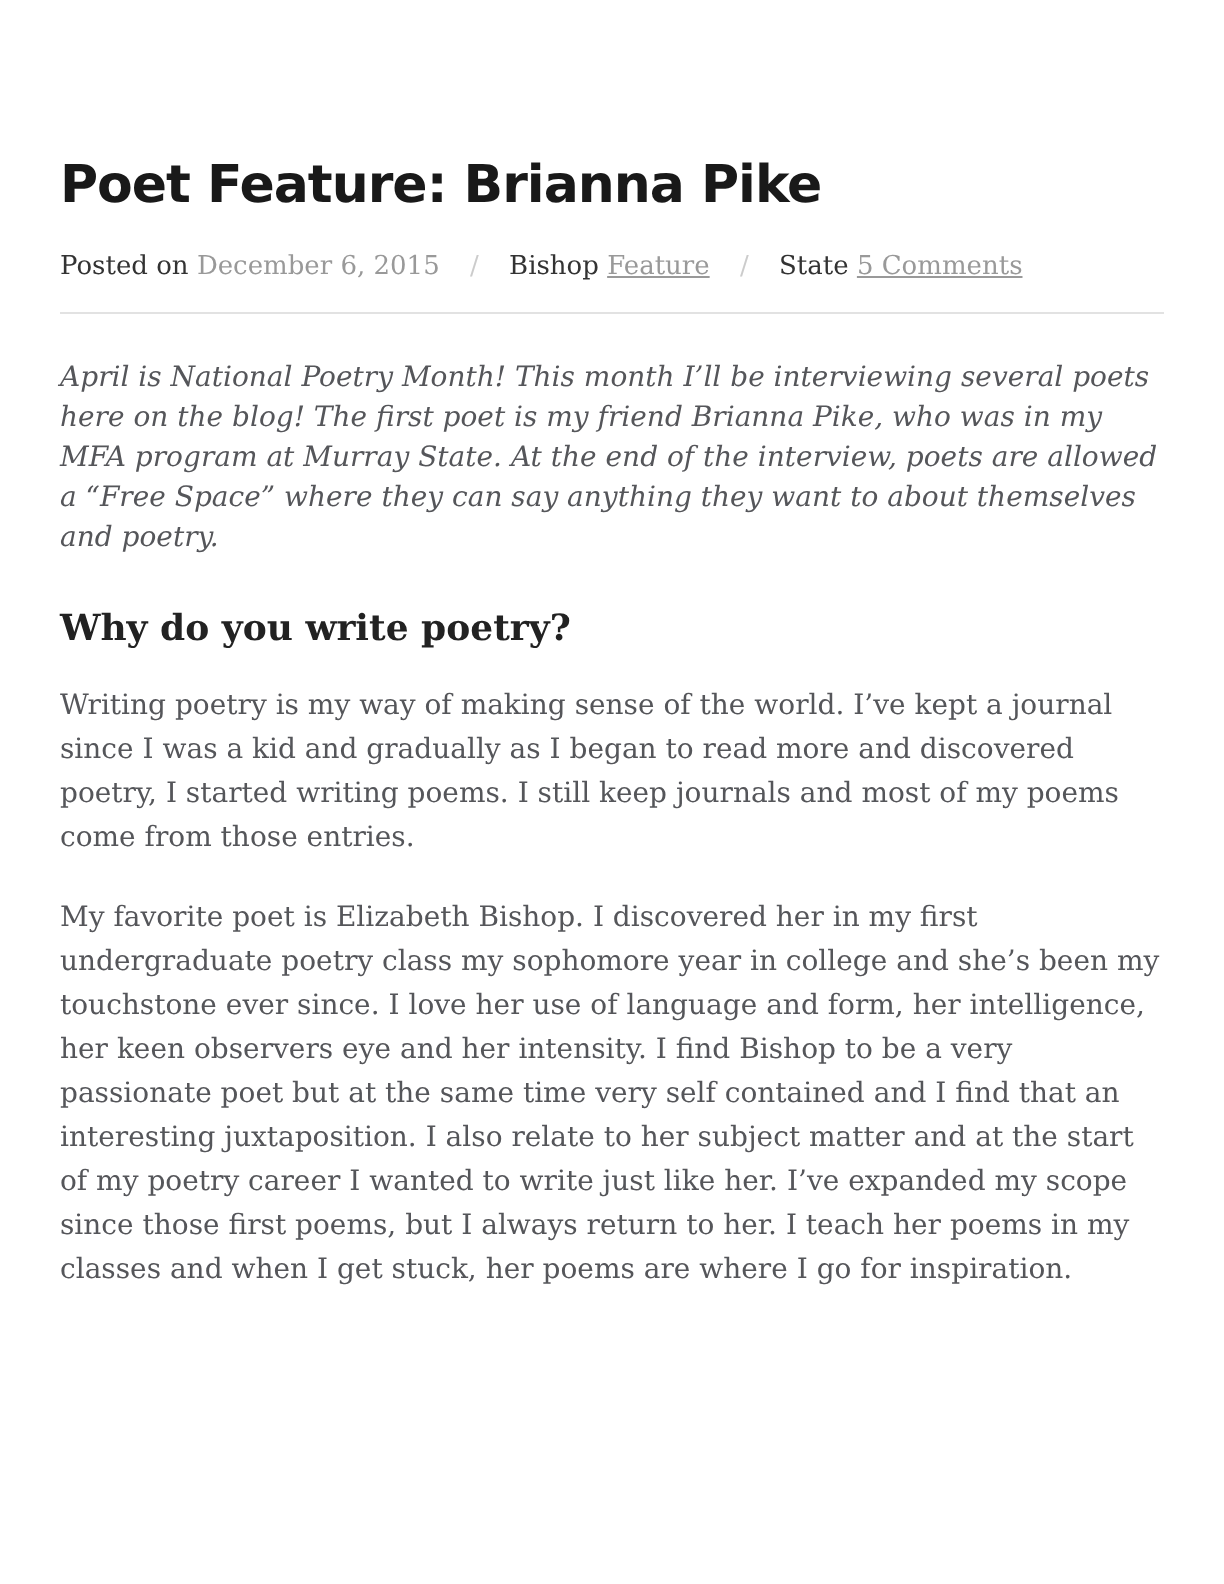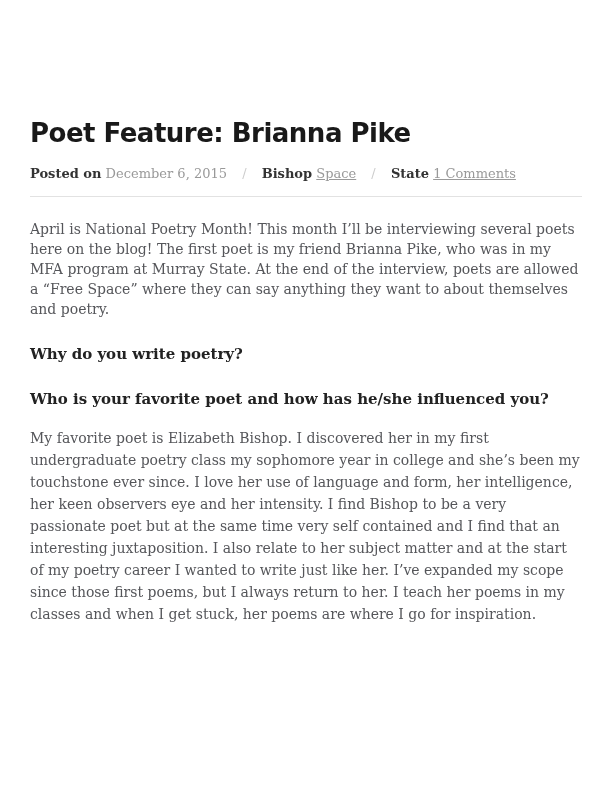--- a/index.html
+++ b/index.html
@@ -12,42 +12,42 @@
     height: 792px;
     overflow: hidden;
     font-family: "DejaVu Serif", serif;
     -webkit-font-smoothing: antialiased;
   }
   .page {
     width: 612px;
     height: 792px;
     background: #ffffff;
     box-sizing: border-box;
-    padding: 116px 30px 0 30px;
+    padding: 76px 30px 0 30px;
   }
   
   .post-title {
     margin: 0;
     font-family: "DejaVu Sans", "Liberation Sans", sans-serif;
     font-weight: bold;
     font-size: 26px;
     line-height: 34px;
     letter-spacing: -0.5px;
     color: #191919;
   }
   
   .meta {
     margin-top: 15px;
     font-size: 13px;
     line-height: 17px;
     color: #333333;
     white-space: nowrap;
   }
   .meta .label {
-    font-weight: bold;
+    font-weight: normal;
     color: #333333;
   }
   .meta .value {
     color: #999999;
     text-decoration: none;
   }
   .meta a.value {
     text-decoration: underline;
     cursor: pointer;
   }
@@ -65,61 +65,62 @@
   .content {
     color: #55565a;
   }
   .content p {
     font-size: 14px;
     line-height: 22px;
     margin: 18px 0;
     color: #55565a;
   }
   .content p.intro {
+    font-style: italic;
     line-height: 20px;
     margin-top: 22px;
     margin-bottom: 26px;
   }
   .content h2 {
-    font-size: 15px;
+    font-size: 18px;
     line-height: 19px;
     font-weight: bold;
     color: #222222;
     margin: 26px 0 18px 0;
   }
 </style>
 </head>
 <body>
 
 <div class="page">
 
   <h1 class="post-title">Poet Feature: Brianna Pike</h1>
 
   <div class="meta">
     <span class="label">Posted on</span>
     <span> </span>
     <span class="value">December 6, 2015</span>
     <span class="sep">/</span>
     <span class="label">Bishop</span>
     <span> </span>
-    <a class="value">Space</a>
+    <a class="value">Feature</a>
     <span class="sep">/</span>
     <span class="label">State</span>
     <span> </span>
-    <a class="value">1 Comments</a>
+    <a class="value">5 Comments</a>
   </div>
 
   <hr class="divider">
 
   <div class="content">
 
     <p class="intro">April is National Poetry Month! This month I’ll be interviewing several poets here on the blog! The first poet is my friend Brianna Pike, who was in my MFA program at Murray State. At the end of the interview, poets are allowed a “Free Space” where they can say anything they want to about themselves and poetry.</p>
 
     <h2>Why do you write poetry?</h2>
 
+    <p>Writing poetry is my way of making sense of the world. I’ve kept a journal since I was a kid and gradually as I began to read more and discovered poetry, I started writing poems. I still keep journals and most of my poems come from those entries.</p>
 
-    <h2>Who is your favorite poet and how has he/she influenced you?</h2>
 
     <p>My favorite poet is Elizabeth Bishop. I discovered her in my first undergraduate poetry class my sophomore year in college and she’s been my touchstone ever since. I love her use of language and form, her intelligence, her keen observers eye and her intensity. I find Bishop to be a very passionate poet but at the same time very self contained and I find that an interesting juxtaposition. I also relate to her subject matter and at the start of my poetry career I wanted to write just like her. I’ve expanded my scope since those first poems, but I always return to her. I teach her poems in my classes and when I get stuck, her poems are where I go for inspiration.</p>
 
   </div>
 
 </div>
 
 </body></html>

